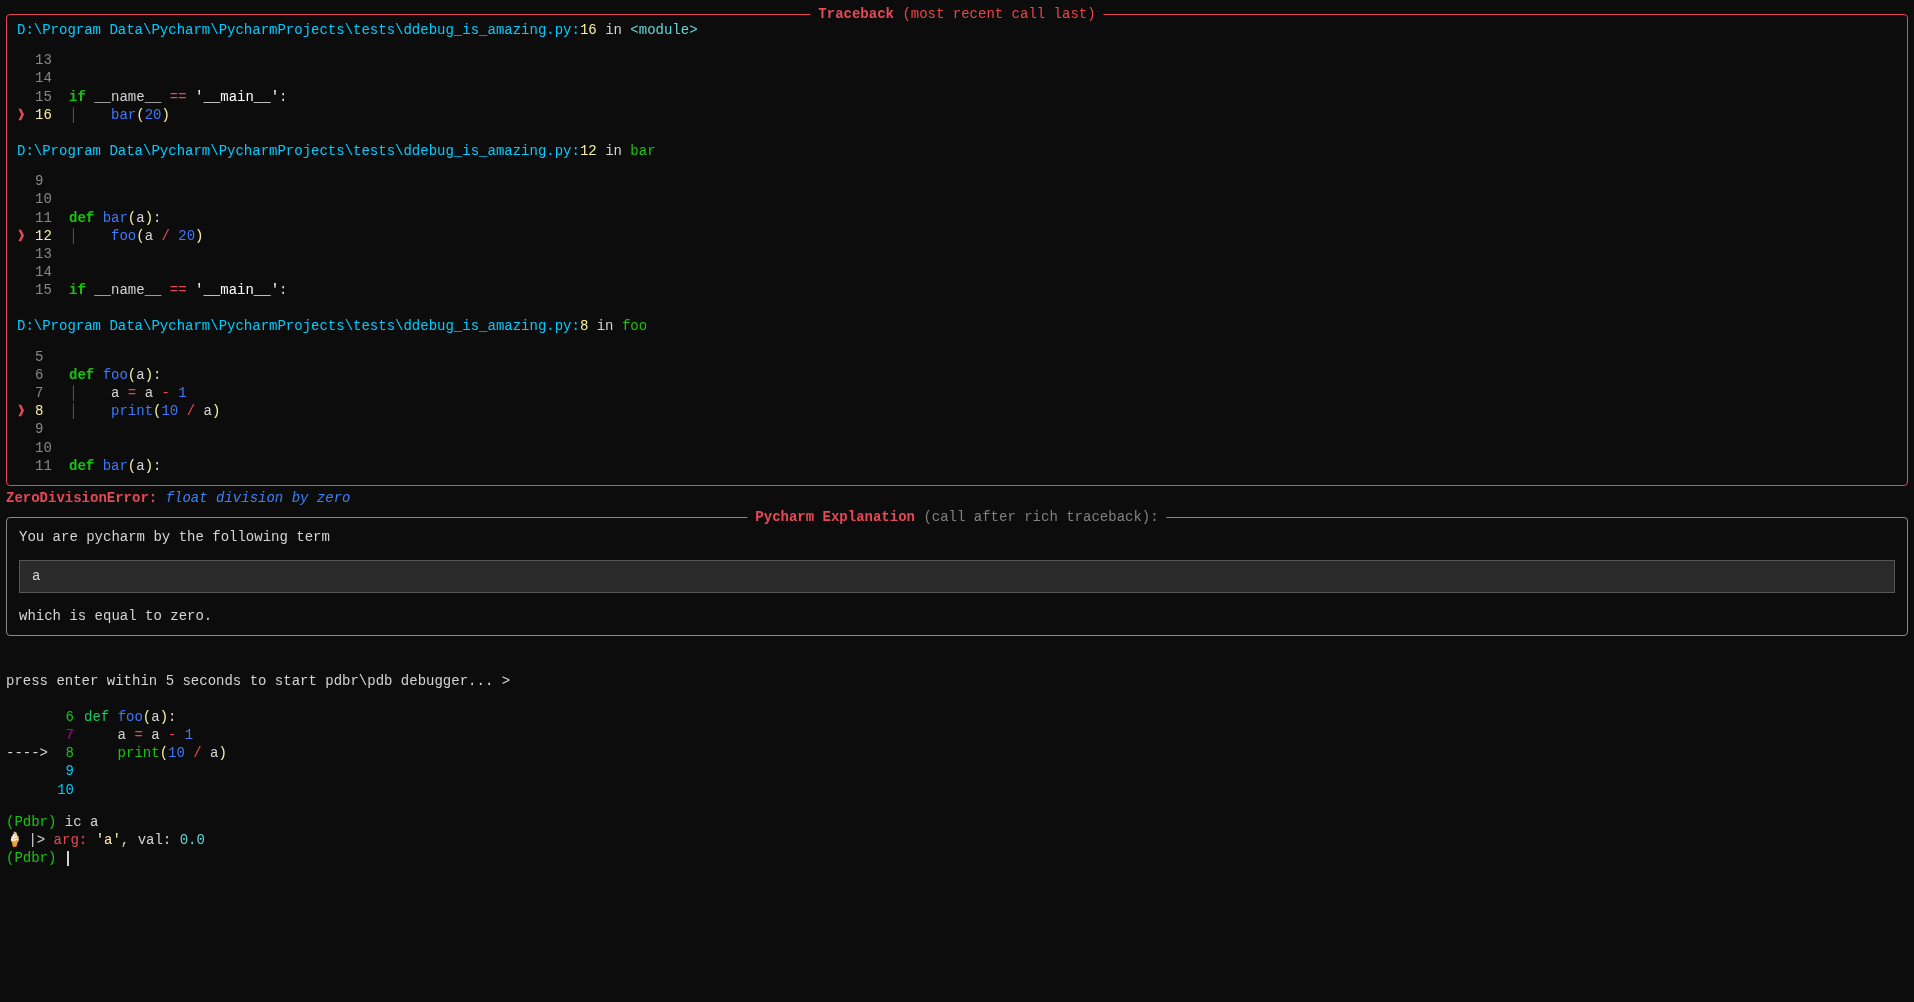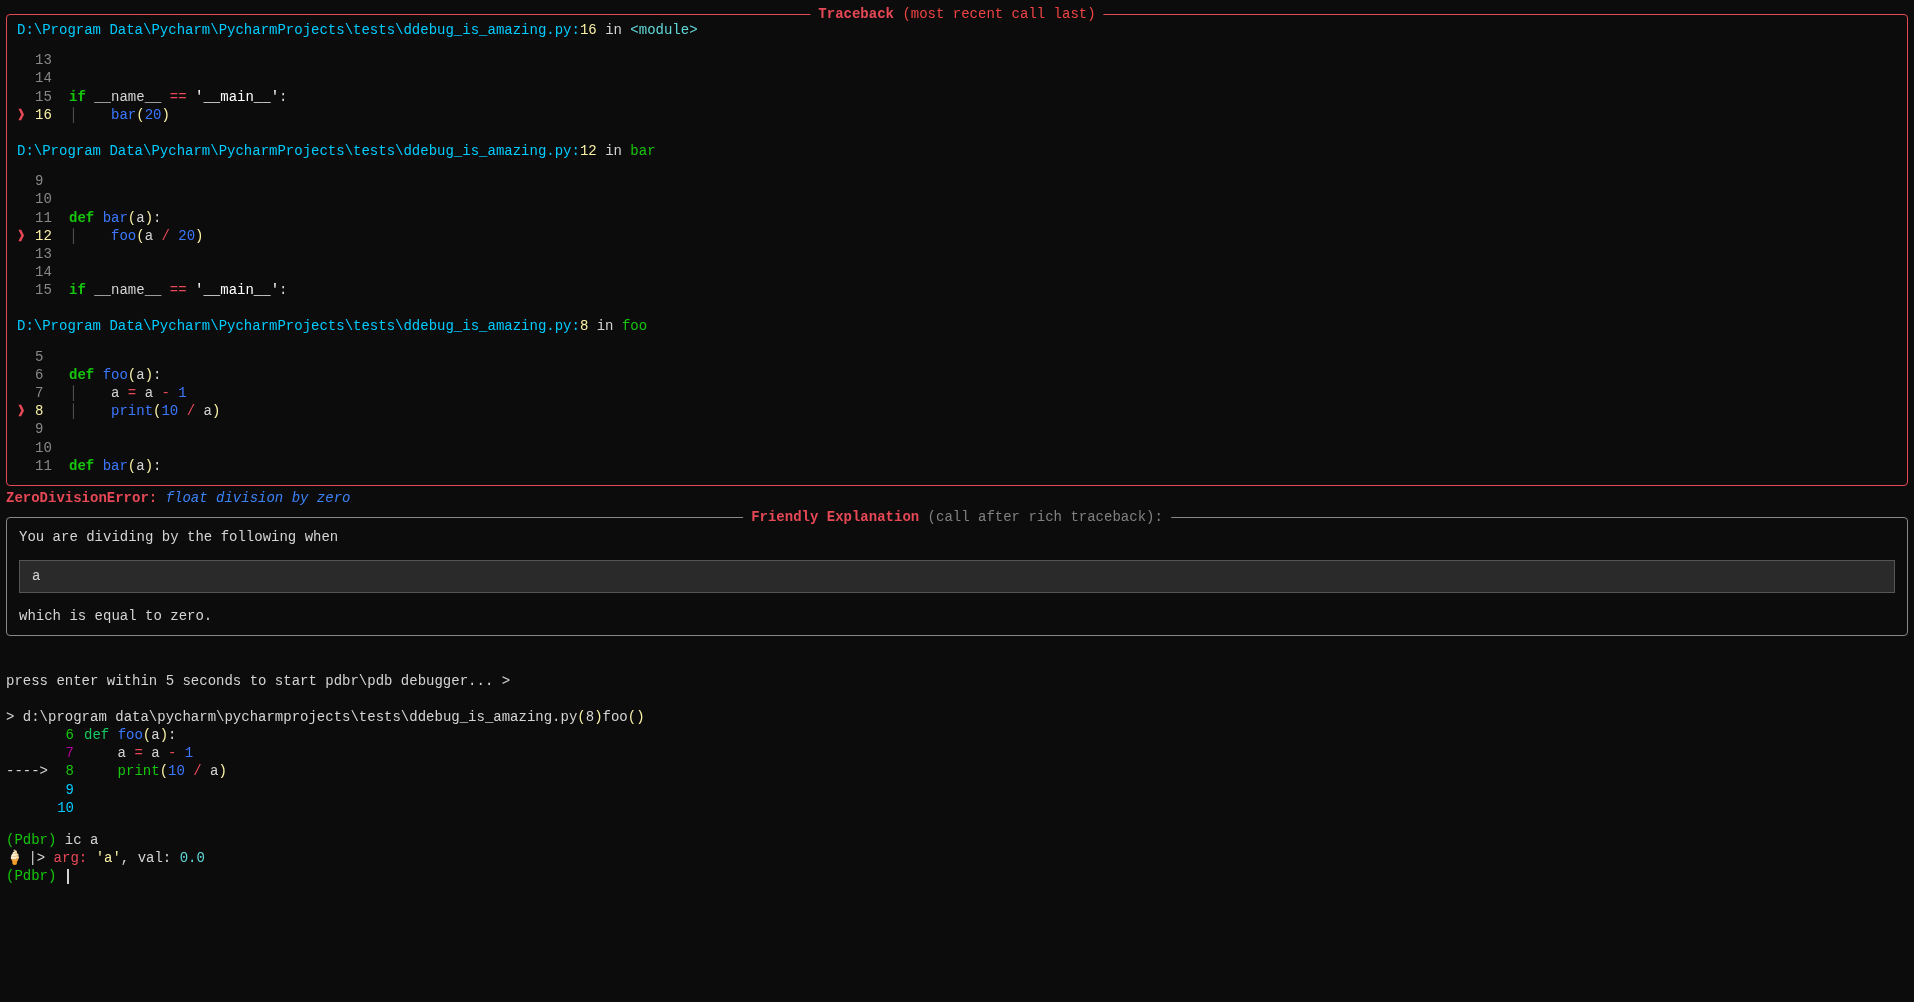--- a/index.html
+++ b/index.html
@@ -267,37 +267,34 @@
       </div>
     </div>
 </div>
 
 <div class="error-line">
   <span class="error-name">ZeroDivisionError:</span><span class="error-msg"> float division by zero</span>
 </div>
 
 <div class="friendly-box">
   <div class="friendly-title">
-    <span class="friendly-word">Friendly Explanation</span>
+    <span class="friendly-word">Pycharm Explanation</span>
     <span class="friendly-paren">(call after rich traceback):</span>
   </div>
-  <div class="friendly-text">You are dividing by the following when</div>
+  <div class="friendly-text">You are pycharm by the following term</div>
   <div class="term-box">
     <span>a</span>
   </div>
   <div class="footer-text">which is equal to zero.</div>
 </div>
 
 <div class="white-text">press enter within 5 seconds to start pdbr\pdb debugger... &gt;</div>
 <div style="height:14px"></div>
 
 <div class="debugger-section">
-  <div>
-    <span class="white-text">&gt; </span><span class="dbg-path">d:\program data\pycharm\pycharmprojects\tests\ddebug_is_amazing.py</span><span class="yellow-text">(</span><span class="white-text">8</span><span class="yellow-text">)</span><span class="white-text">foo</span><span class="yellow-text">()</span>
-  </div>
   <div id="debugger-lines">
       <div class="debugger-linewrap">
         <span class="debugger-arrow"></span>
         <span class="debugger-lineno green">6</span>
         <span class="debugger-code"><span class="ice-def">def</span> <span class="ice-name">foo</span><span class="ice-paren">(</span><span class="white-text">a</span><span class="ice-paren">)</span><span class="white-text">:</span></span>
       </div>
       <div class="debugger-linewrap">
         <span class="debugger-arrow"></span>
         <span class="debugger-lineno purple">7</span>
         <span class="debugger-code">    <span class="white-text">a </span><span class="ice-op">=</span><span class="white-text"> a </span><span class="ice-op">-</span> <span class="ice-num">1</span></span>

